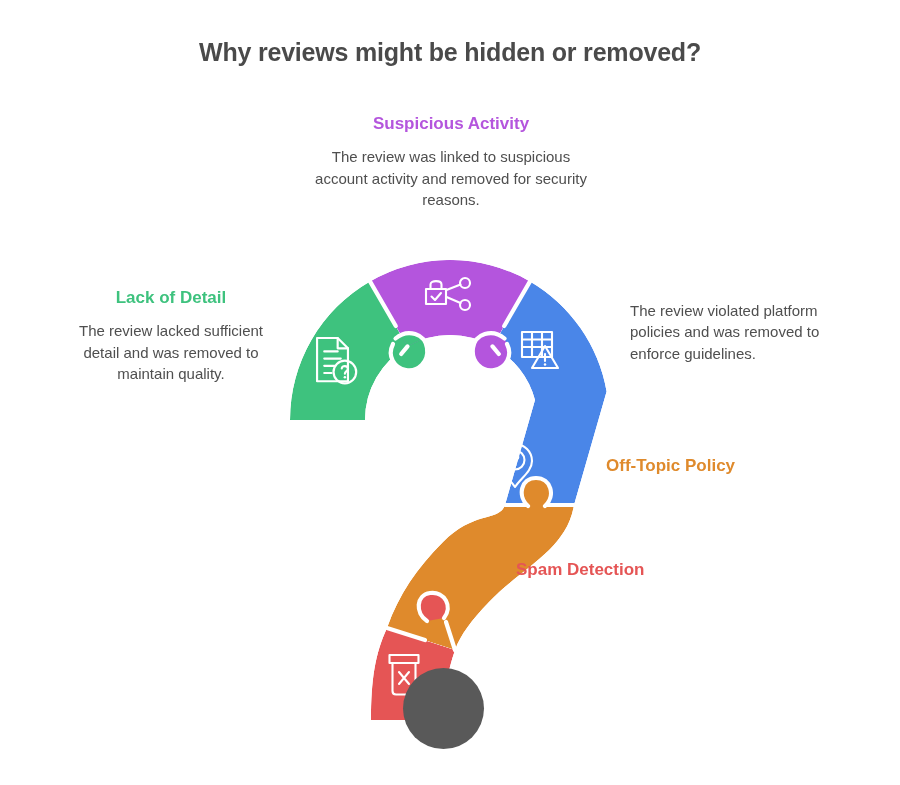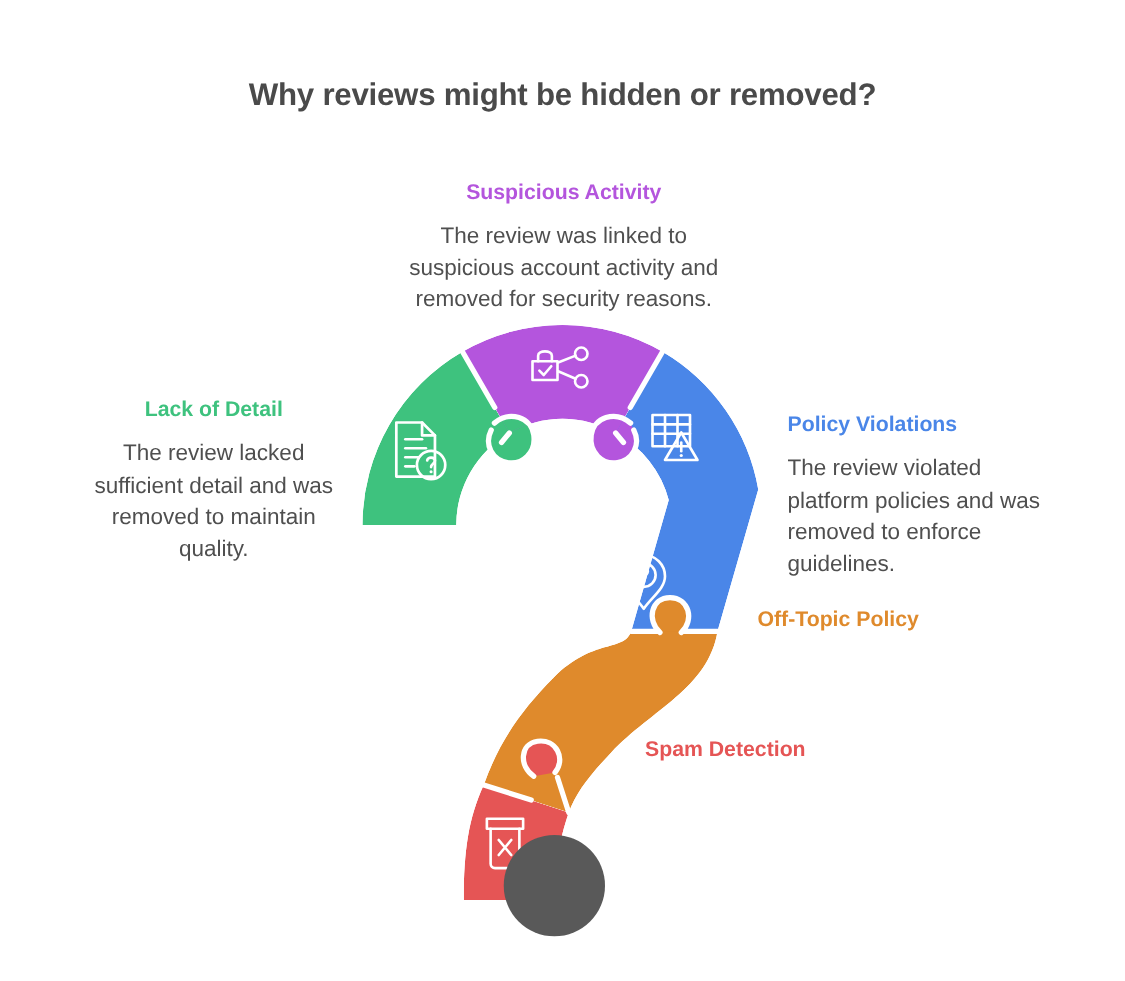--- a/index.html
+++ b/index.html
@@ -12,32 +12,31 @@
   #stage { position: relative; width: 900px; height: 785px; background: #fff; }
 
   .page-title {
     position: absolute;
     top: 38px; left: 0; width: 900px;
     text-align: center;
     font-size: 25px;
     font-weight: bold;
     color: #4a4a4a;
     letter-spacing: -0.2px;
-    margin-top: 24px;
-  }
-
-  .label-block { position: absolute; margin-top: 30px; }
+  }
+
+  .label-block { position: absolute; }
   .label-title {
     font-size: 17px;
     font-weight: bold;
     line-height: 1.2;
     margin-bottom: 12px;
   }
   .label-body {
-    font-size: 18px;
+    font-size: 15px;
     line-height: 1.42;
     color: #4f4f4f;
   }
 
   
   .blk-suspicious { top: 114px; left: 315px; width: 272px; text-align: center; }
   .blk-lack       { top: 288px; left: 62px;  width: 218px; text-align: center; }
   .blk-policy     { top: 300px; left: 630px; width: 216px; text-align: left; }
   .blk-offtopic   { top: 456px; left: 606px; width: 230px; text-align: left; }
   .blk-spam       { top: 560px; left: 516px; width: 220px; text-align: left; }
@@ -235,21 +234,20 @@
     <div class="label-title" style="color:#B455DD;">Suspicious Activity</div>
     <div class="label-body">The review was linked to suspicious account activity and removed for security reasons.</div>
   </div>
 
   <div class="label-block blk-lack">
     <div class="label-title" style="color:#3EC27E;">Lack of Detail</div>
     <div class="label-body">The review lacked sufficient detail and was removed to maintain quality.</div>
   </div>
 
   <div class="label-block blk-policy">
-    <div class="label-title" style="color:#4A86E8;">Policy Violations</div>
     <div class="label-body">The review violated platform policies and was removed to enforce guidelines.</div>
   </div>
 
   <div class="label-block blk-offtopic">
     <div class="label-title" style="color:#DF8A2C;">Off-Topic Policy</div>
   </div>
 
   <div class="label-block blk-spam">
     <div class="label-title" style="color:#E55555;">Spam Detection</div>
   </div>

